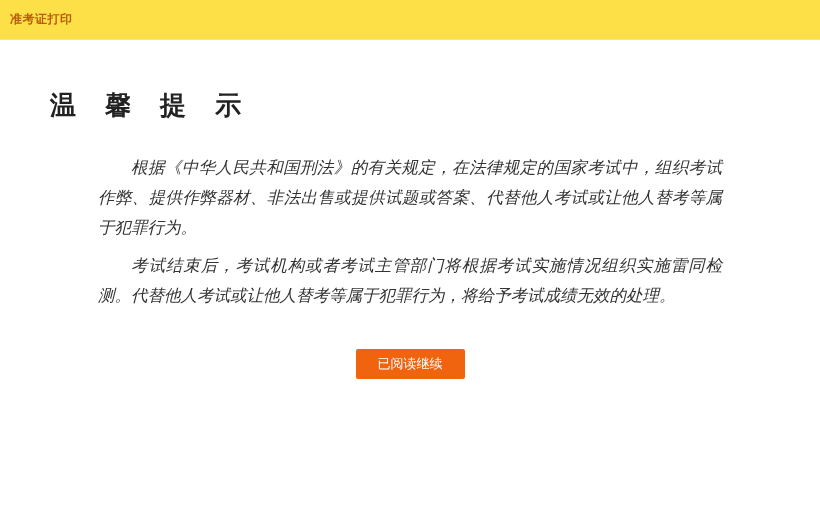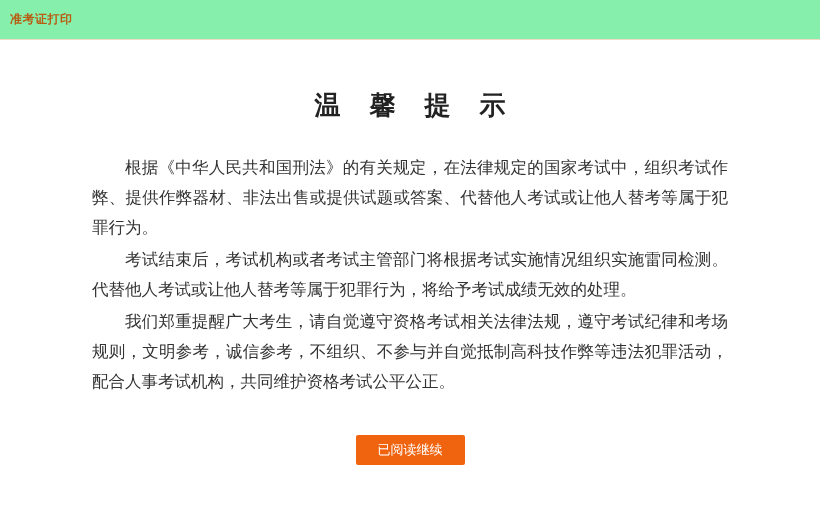--- a/index.html
+++ b/index.html
@@ -16,61 +16,62 @@
   .page {
     position: relative;
     width: 820px;
     height: 519px;
     box-sizing: border-box;
   }
   
   .header-bar {
     position: relative;
     height: 40px;
-    background: #86efac;
+    background: #fde047;
     border-bottom: 1px solid #f0d9c6;
     box-sizing: border-box;
   }
   .header-title {
     position: absolute;
     left: 10px;
     top: 11px;
     font-size: 12px;
     font-weight: bold;
     color: #b85c12;
     letter-spacing: 0.5px;
   }
   
   .content {
     padding: 0 40px;
     box-sizing: border-box;
   }
   .notice-title {
     margin-top: 48px;
-    text-align: center;
+    text-align: left;
     font-family: "DejaVu Serif", "Liberation Serif", serif;
     font-size: 26px;
     font-weight: bold;
     color: #222222;
     letter-spacing: 10px;
     text-indent: 10px;
   }
   .notice-body {
     margin: 30px auto 0 auto;
     width: 640px;
     font-family: "DejaVu Serif", "Liberation Serif", serif;
     font-size: 16.5px;
     line-height: 30px;
     color: #333333;
     text-align: justify;
     text-justify: inter-ideograph;
   }
   .notice-body p {
-    margin: 2px;
+    margin: 8px;
     text-indent: 2em;
+    font-style: italic;
   }
   
   .button-row {
     margin-top: 38px;
     text-align: center;
   }
   .continue-button {
     display: inline-block;
     background: #f0630f;
     color: #ffffff;
@@ -92,21 +93,20 @@
     <div class="header-title">准考证打印</div>
   </div>
 
   <div class="content">
 
     <div class="notice-title">温 馨 提 示</div>
 
     <div class="notice-body">
       <p>根据《中华人民共和国刑法》的有关规定，在法律规定的国家考试中，组织考试作弊、提供作弊器材、非法出售或提供试题或答案、代替他人考试或让他人替考等属于犯罪行为。</p>
       <p>考试结束后，考试机构或者考试主管部门将根据考试实施情况组织实施雷同检测。代替他人考试或让他人替考等属于犯罪行为，将给予考试成绩无效的处理。</p>
-      <p>我们郑重提醒广大考生，请自觉遵守资格考试相关法律法规，遵守考试纪律和考场规则，文明参考，诚信参考，不组织、不参与并自觉抵制高科技作弊等违法犯罪活动，配合人事考试机构，共同维护资格考试公平公正。</p>
     </div>
 
     <div class="button-row">
       <button class="continue-button">已阅读继续</button>
     </div>
 
   </div>
 </div>
 
 </body></html>

